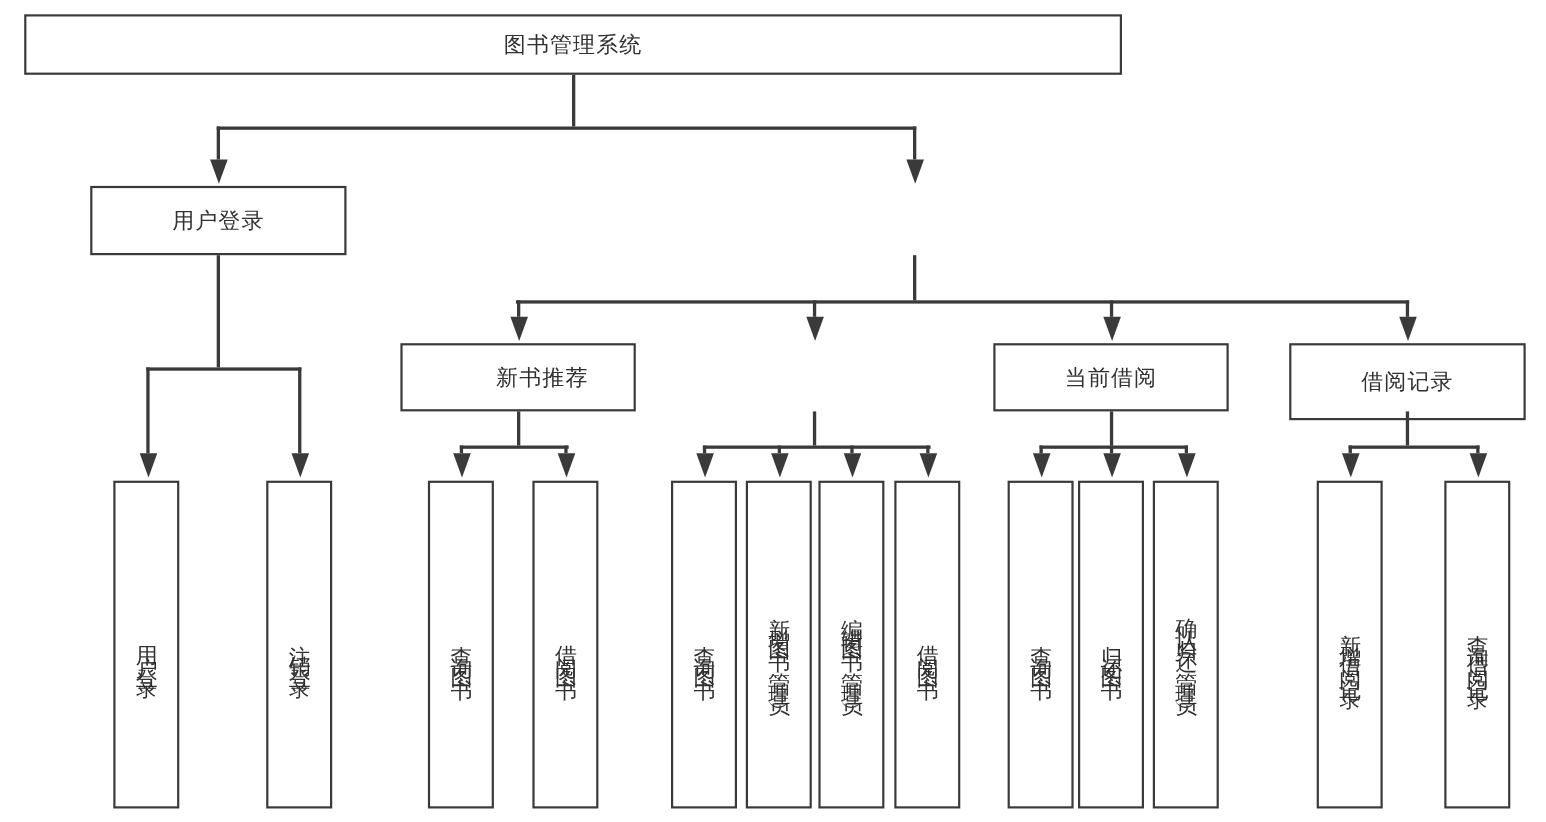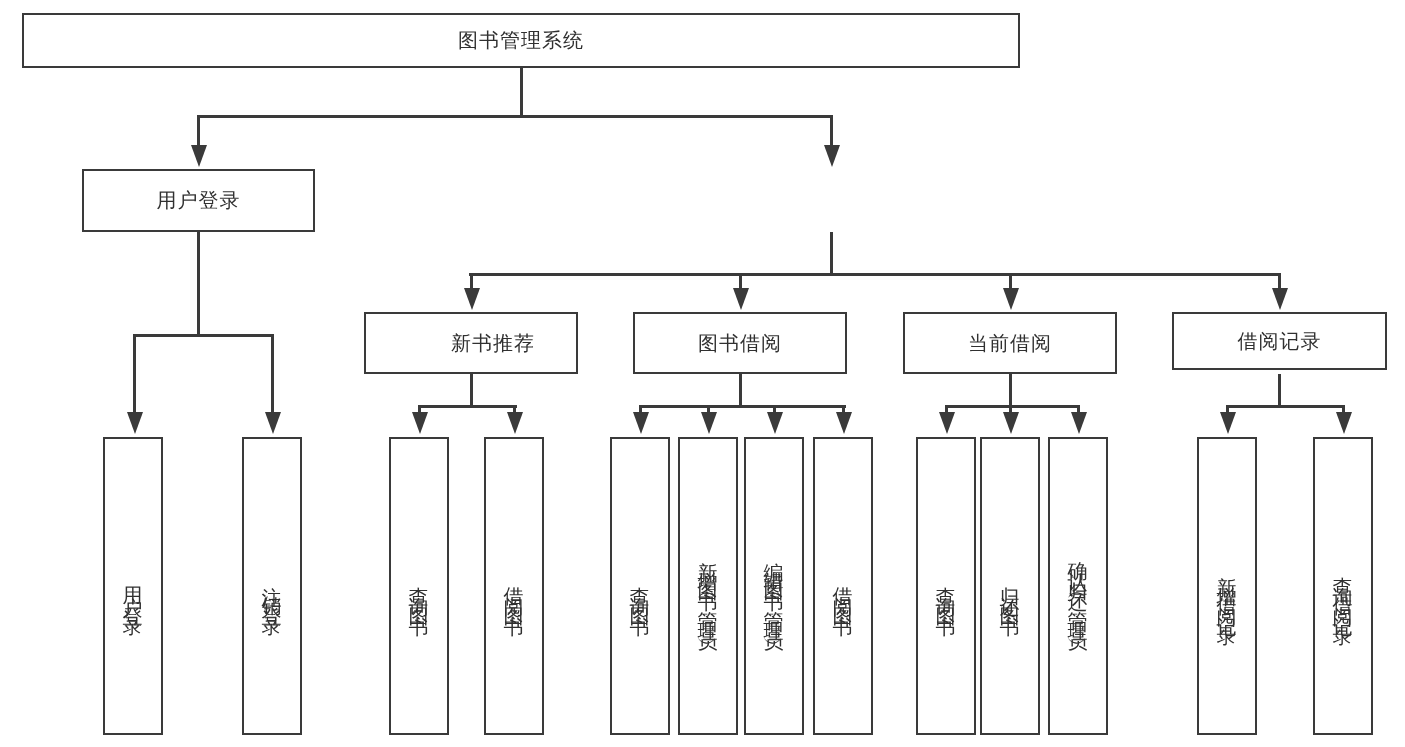--- a/index.html
+++ b/index.html
@@ -91,27 +91,24 @@
   <div class="line" style="left:830px;top:232px;width:3px;height:41px;"></div>
   <div class="line" style="left:469px;top:273px;width:812px;height:3px;"></div>
   <div class="arrow" style="left:470px;top:273px;height:15px;"></div>
   <div class="arrow" style="left:739px;top:273px;height:15px;"></div>
   <div class="arrow" style="left:1009px;top:273px;height:15px;"></div>
   <div class="arrow" style="left:1278px;top:273px;height:15px;"></div>
 
   <div class="box" style="left:364px;top:312px;width:214px;height:62px;padding-left:44px;">
     <span class="hlabel">新书推荐</span>
   </div>
-  <div class="box" style="left:633px;top:312px;width:214px;height:62px;">
-    <span class="hlabel">图书借阅</span>
-  </div>
   <div class="box" style="left:903px;top:312px;width:214px;height:62px;">
     <span class="hlabel">当前借阅</span>
   </div>
-  <div class="box" style="left:1172px;top:312px;width:215px;height:58px;">
+  <div class="box" style="left:1172px;top:312px;width:215px;height:70px;">
     <span class="hlabel">借阅记录</span>
   </div>
 
   <div class="line" style="left:470px;top:374px;width:3px;height:31px;"></div>
   <div class="line" style="left:418px;top:405px;width:99px;height:3px;"></div>
   <div class="arrow" style="left:418px;top:405px;height:7px;"></div>
   <div class="arrow" style="left:513px;top:405px;height:7px;"></div>
 
   <div class="line" style="left:739px;top:374px;width:3px;height:31px;"></div>
   <div class="line" style="left:639px;top:405px;width:207px;height:3px;"></div>

